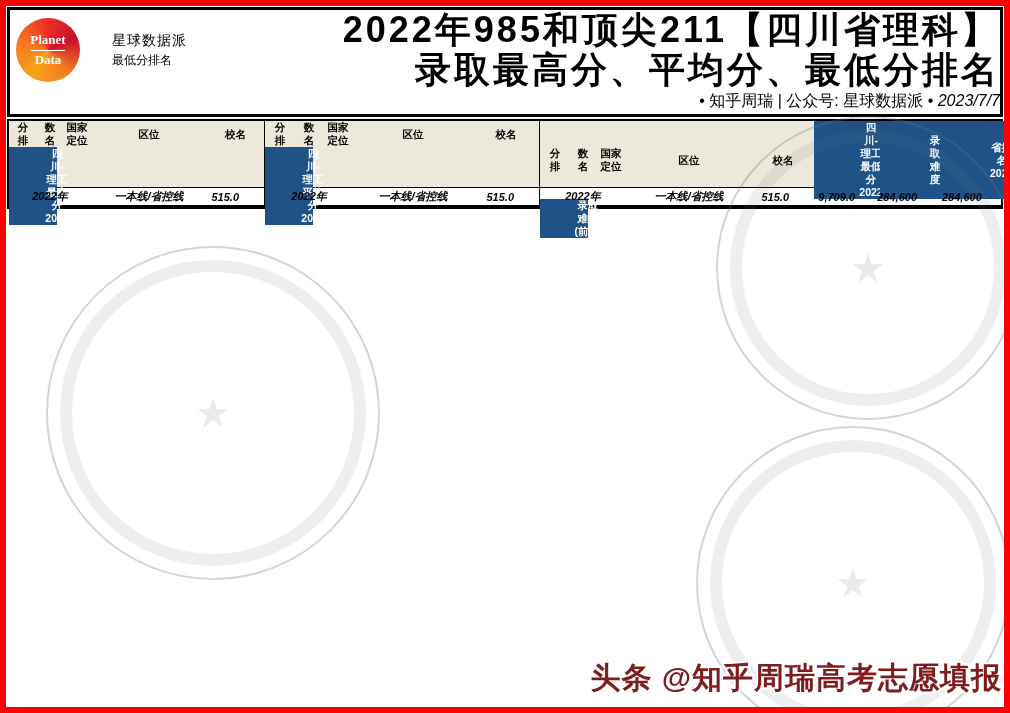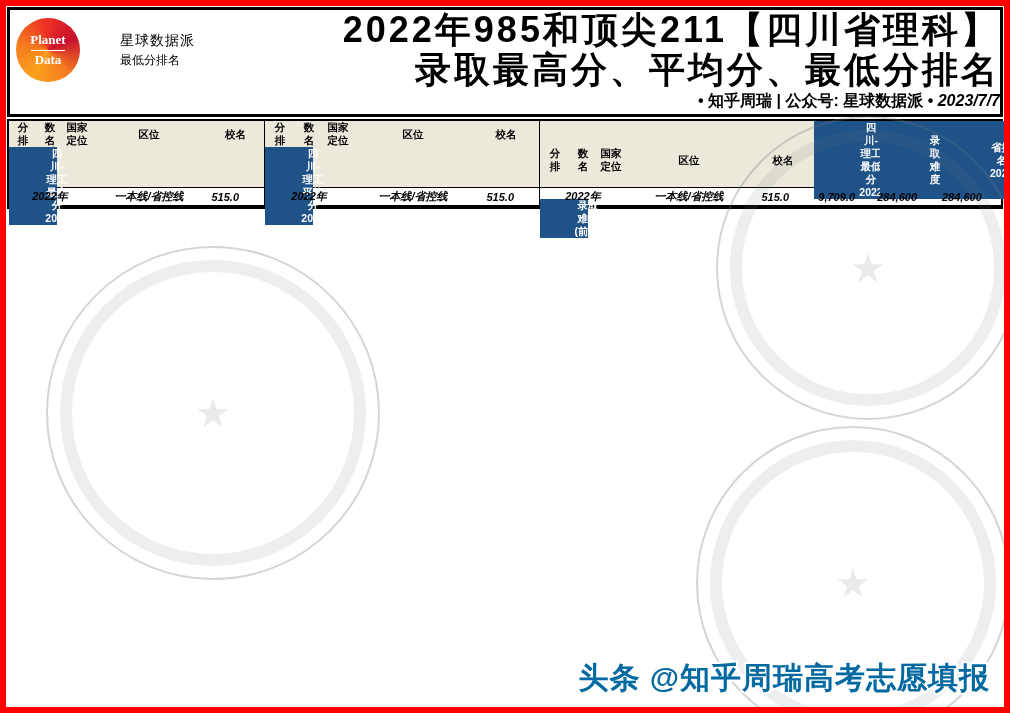--- a/index.html
+++ b/index.html
@@ -6,34 +6,34 @@
   body{
     width:1010px;height:713px;box-sizing:border-box;position:relative;
     border:6px solid #f00;background:#fff;overflow:hidden;
     font-family:"Liberation Sans",sans-serif;
   }
   
   .header-box{
     position:relative;height:110px;margin:1px 1px 2px 1px;
     border:3px solid #000;box-sizing:border-box;
   }
-  .logo{position:absolute;left:6px;top:8px;display:flex;align-items:center;gap:24px;}
+  .logo{position:absolute;left:6px;top:8px;display:flex;align-items:center;gap:16px;}
   .logo-circle{
     width:64px;height:64px;border-radius:50%;
     background:conic-gradient(from 210deg,#f9a11b,#f47b20,#ee3124,#c8102e,#f47b20,#f9a11b);
     color:#fff;display:flex;flex-direction:column;align-items:center;justify-content:center;
     font-family:"Liberation Serif",serif;font-weight:bold;font-size:13px;line-height:1.1;
   }
   .logo-circle .ldiv{width:34px;border-top:1px solid #fff;margin:2px 0;}
   .logo-text{font-weight:normal;color:#000;text-align:left;margin-left:16px;}
   .logo-text .l1{font-size:14px;letter-spacing:1px;}
   .logo-text .l2{font-size:12px;margin-top:2px;}
   .titles{position:absolute;left:4px;right:0;top:0;text-align:right;}
   .title{font-size:36px;font-weight:bold;letter-spacing:3px;line-height:40px;color:#000;}
-  .subtitle{font-size:16px;font-weight:bold;margin-top:1px;}
+  .subtitle{font-size:16px;font-weight:normal;margin-top:1px;}
   .subtitle .date{font-style:italic;}
   
   .table{display:flex;margin:0 1px;border:2px solid #000;position:relative;background:#fff;}
   .sec{box-sizing:border-box;}
   .sec + .sec{border-left:1px solid #000;}
   .s1{width:256px;--cols:28px 26px 28px 116px 1fr;}
   .s2{width:276px;--cols:30px 28px 30px 120px 1fr;}
   .s3{width:462px;--cols:30px 26px 30px 126px 62px 66px 62px 1fr;}
   .sec-head{display:grid;grid-template-columns:var(--cols);height:66px;background:var(--beige);
     border-bottom:1px solid #000;}
@@ -45,22 +45,22 @@
   .sub .sc{display:flex;align-items:center;font-style:italic;}
   .sub .ctr{justify-content:center;}
   .sub .rgt{justify-content:flex-end;padding-right:25px;}
   
   .stamp{position:absolute;border:2px solid rgba(105,115,130,.30);border-radius:50%;
     pointer-events:none;z-index:6;}
   .stamp::before{content:"";position:absolute;inset:12px;border:12px solid rgba(105,115,130,.12);
     border-radius:50%;}
   .stamp::after{content:"★";position:absolute;left:50%;top:50%;transform:translate(-50%,-50%);
     font-size:40px;color:rgba(105,115,130,.15);}
-  .wm-text{position:absolute;right:14px;bottom:8px;z-index:10;pointer-events:none;
-    font-size:30px;font-weight:bold;letter-spacing:1px;color:#0369a1;
+  .wm-text{position:absolute;right:2px;bottom:8px;z-index:10;pointer-events:none;
+    font-size:30px;font-weight:bold;letter-spacing:1px;color:#7f1d1d;
     text-shadow:-2px -2px 0 #fff,2px -2px 0 #fff,-2px 2px 0 #fff,2px 2px 0 #fff,0 2px 0 #fff,0 -2px 0 #fff,2px 0 0 #fff,-2px 0 0 #fff;}
 </style>
 </head>
 <body>
 
 <div class="header-box">
   <div class="logo">
     <div class="logo-circle">
       <span>Planet</span>
       <span class="ldiv"></span>

